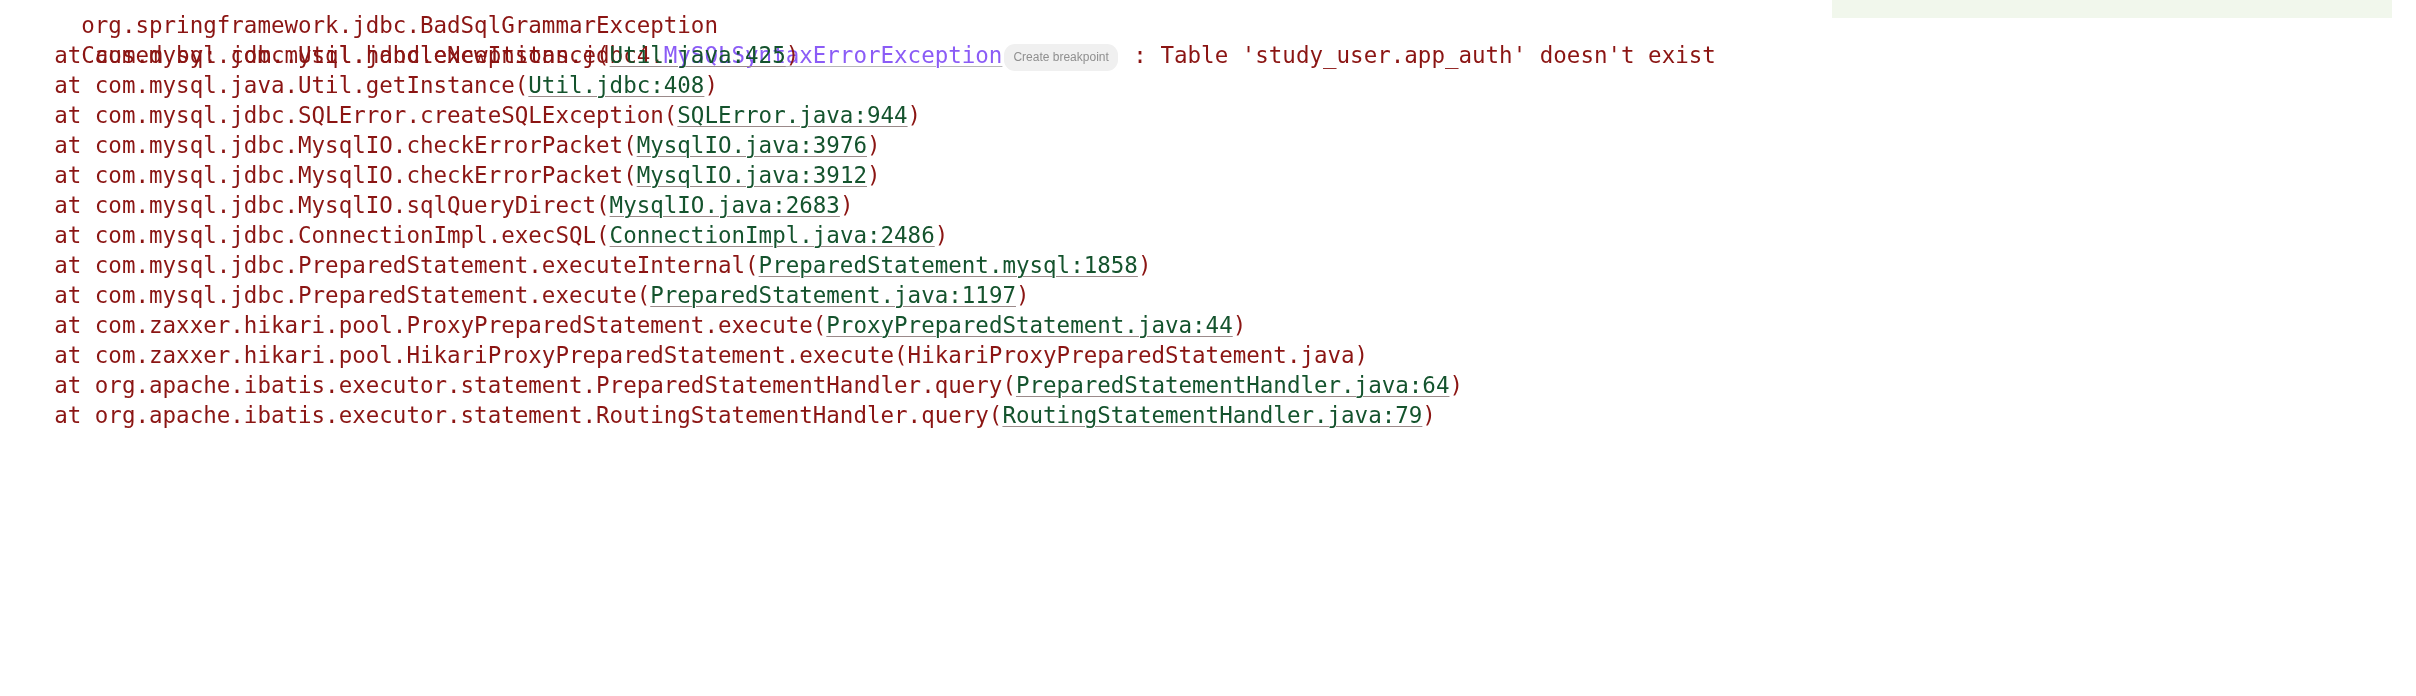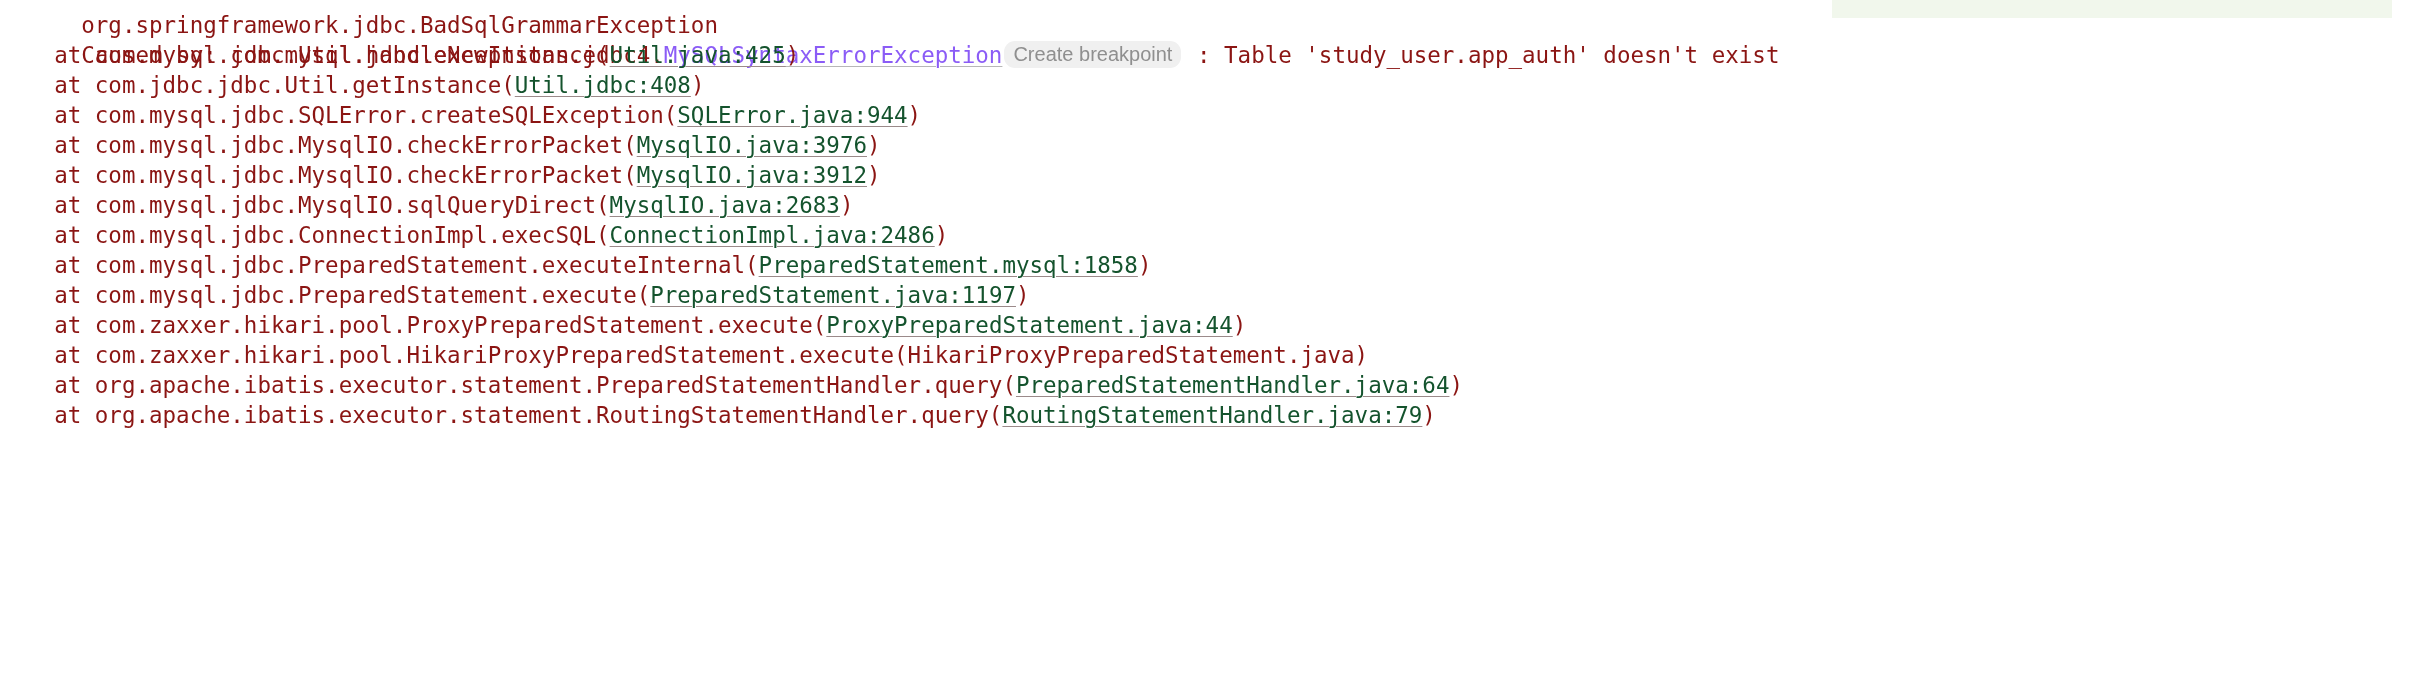--- a/index.html
+++ b/index.html
@@ -76,21 +76,21 @@
 
   
   .breakpoint-chip {
     display: inline-block;
     background: #f0f0f0;
     color: #8f8f8f;
     border-radius: 11px;
     padding: 1px 9px 2px 9px;
     margin: 0 2px;
     font-family: "Liberation Sans", sans-serif;
-    font-size: 20px;
+    font-size: 12px;
     line-height: 24px;
     vertical-align: 2px;
     cursor: pointer;
     white-space: pre;
   }
 
   .indent { white-space: pre; margin-top: 16px; }
 </style>
 </head>
 <body>
@@ -104,21 +104,21 @@
     <div class="line">
       <span class="txt">org.springframework.jdbc.BadSqlGrammarException</span>
     </div>
 
     <div class="line">
       <span class="txt">Caused by: com.mysql.jdbc.exceptions.jdbc4.</span><span class="classlink">MySQLSyntaxErrorException</span><span class="breakpoint-chip">Create breakpoint</span><span class="txt"> : </span><span class="txt">Table 'study_user.app_auth' doesn't exist</span>
     </div>
 
     <div id="frames">
         <div class="line"><span class="indent txt">    at </span><span class="txt">com.mysql.jdbc.Util.handleNewInstance(</span><span class="link">Util.java:425</span><span class="txt">)</span></div>
-        <div class="line"><span class="indent txt">    at </span><span class="txt">com.jdbc.jdbc.Util.getInstance(</span><span class="link">Util.jdbc:408</span><span class="txt">)</span></div>
+        <div class="line"><span class="indent txt">    at </span><span class="txt">com.mysql.java.Util.getInstance(</span><span class="link">Util.jdbc:408</span><span class="txt">)</span></div>
         <div class="line"><span class="indent txt">    at </span><span class="txt">com.mysql.jdbc.SQLError.createSQLException(</span><span class="link">SQLError.java:944</span><span class="txt">)</span></div>
         <div class="line"><span class="indent txt">    at </span><span class="txt">com.mysql.jdbc.MysqlIO.checkErrorPacket(</span><span class="link">MysqlIO.java:3976</span><span class="txt">)</span></div>
         <div class="line"><span class="indent txt">    at </span><span class="txt">com.mysql.jdbc.MysqlIO.checkErrorPacket(</span><span class="link">MysqlIO.java:3912</span><span class="txt">)</span></div>
         <div class="line"><span class="indent txt">    at </span><span class="txt">com.mysql.jdbc.MysqlIO.sqlQueryDirect(</span><span class="link">MysqlIO.java:2683</span><span class="txt">)</span></div>
         <div class="line"><span class="indent txt">    at </span><span class="txt">com.mysql.jdbc.ConnectionImpl.execSQL(</span><span class="link">ConnectionImpl.java:2486</span><span class="txt">)</span></div>
         <div class="line"><span class="indent txt">    at </span><span class="txt">com.mysql.jdbc.PreparedStatement.executeInternal(</span><span class="link">PreparedStatement.mysql:1858</span><span class="txt">)</span></div>
         <div class="line"><span class="indent txt">    at </span><span class="txt">com.mysql.jdbc.PreparedStatement.execute(</span><span class="link">PreparedStatement.java:1197</span><span class="txt">)</span></div>
         <div class="line"><span class="indent txt">    at </span><span class="txt">com.zaxxer.hikari.pool.ProxyPreparedStatement.execute(</span><span class="link">ProxyPreparedStatement.java:44</span><span class="txt">)</span></div>
         <div class="line"><span class="indent txt">    at </span><span class="txt">com.zaxxer.hikari.pool.HikariProxyPreparedStatement.execute(HikariProxyPreparedStatement.java)</span></div>
         <div class="line"><span class="indent txt">    at </span><span class="txt">org.apache.ibatis.executor.statement.PreparedStatementHandler.query(</span><span class="link">PreparedStatementHandler.java:64</span><span class="txt">)</span></div>

